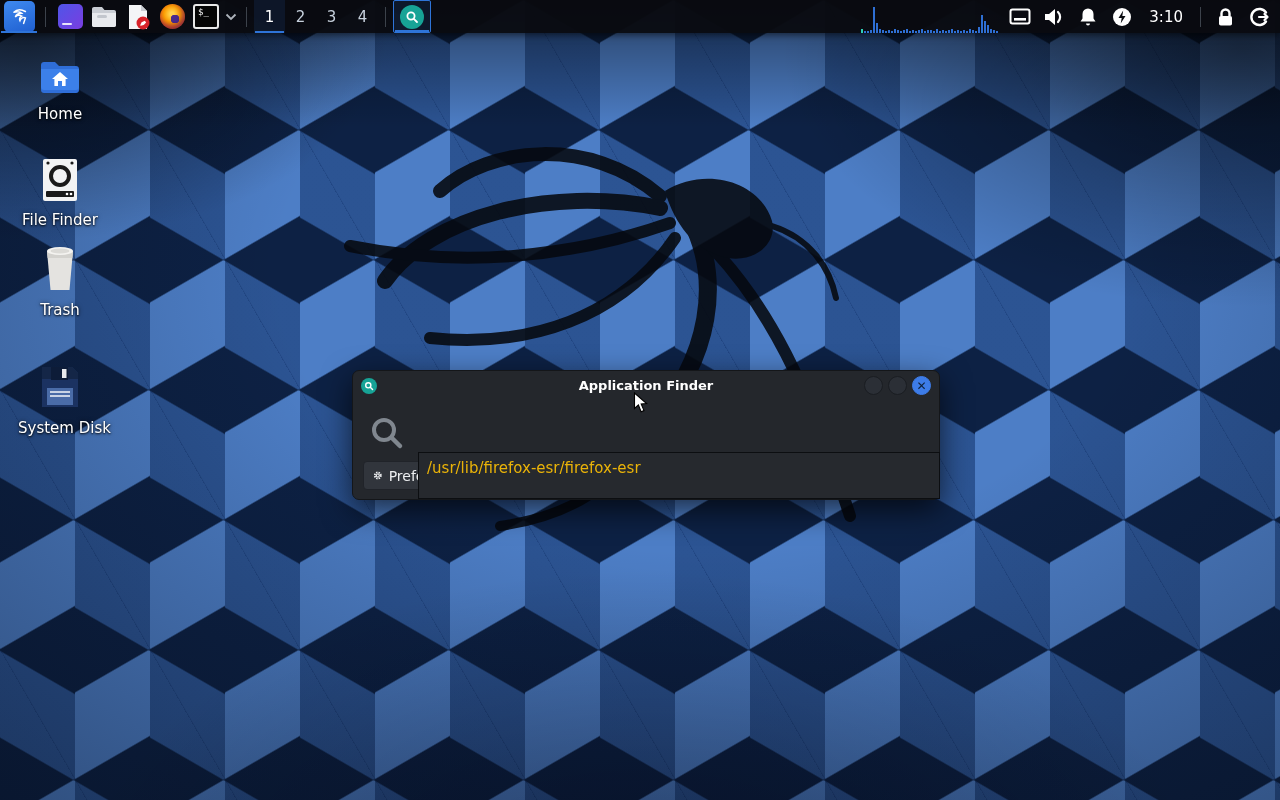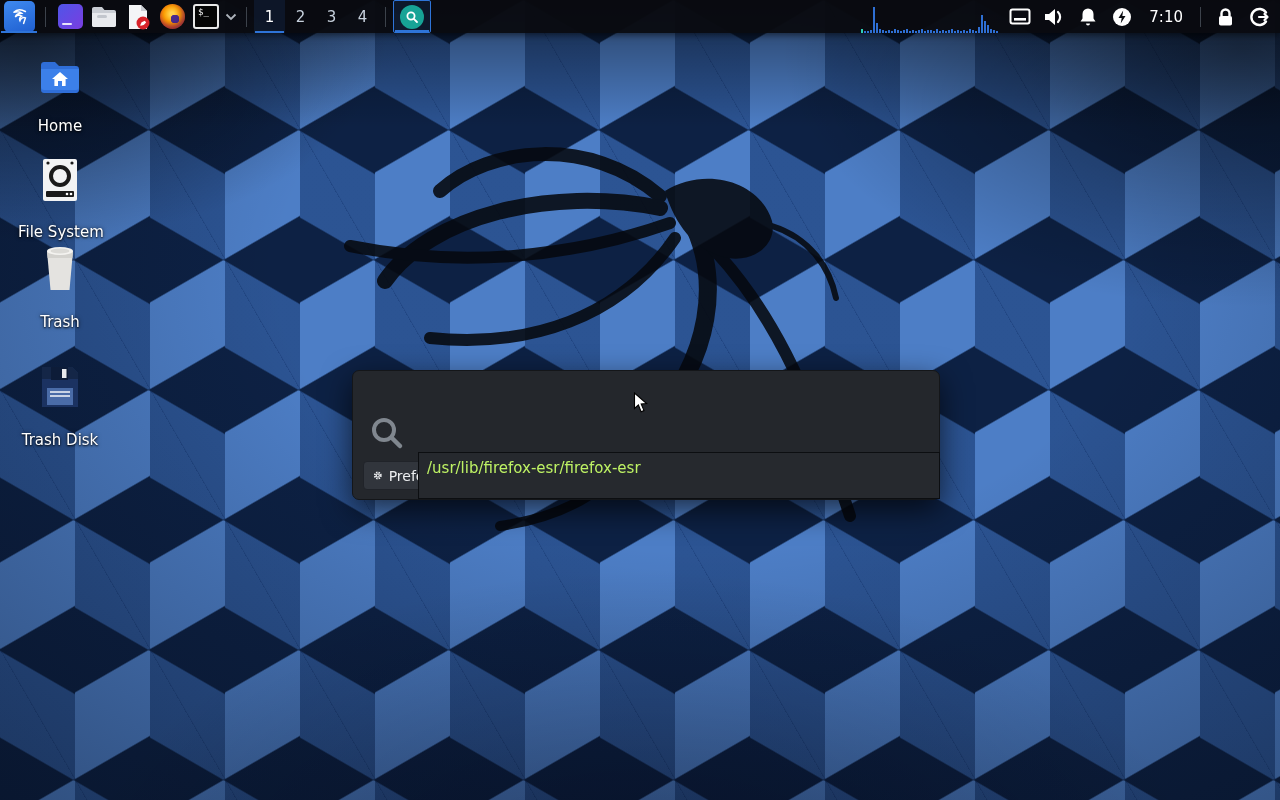--- a/index.html
+++ b/index.html
@@ -74,21 +74,21 @@
 
   .tray { width:34px; }
   .clock { color:#fff; font-size:15px; padding:0 10px; flex:0 0 auto; }
 
   
   .dicon {
     position:absolute; left:18px; width:84px; text-align:center; cursor:default; z-index:5;
   }
   .dicon .glyph { display:flex; justify-content:center; }
   .dicon .lbl {
-    margin-top:21px; color:#fff; font-size:15px;
+    margin-top:9px; color:#fff; font-size:15px;
     text-shadow:0 1px 2px rgba(0,0,0,.9), 0 0 4px rgba(0,0,0,.6);
     white-space:nowrap;
   }
 
   
   #finder {
     position:absolute; left:352px; top:370px; width:588px; height:130px;
     background:#24272c; border:1px solid #141619; border-radius:7px;
     box-shadow:0 10px 30px rgba(0,0,0,.65);
     z-index:60;
@@ -118,21 +118,21 @@
     position:absolute; left:10px; top:90px; height:29px; width:118px;
     background:#31353c; border:1px solid #202329; border-radius:4px;
     display:flex; align-items:center; gap:6px; padding:0 9px;
     color:#eceef0; font-size:14px; font-family:inherit; white-space:nowrap; overflow:hidden;
     z-index:1;
   }
   .result-popup {
     position:absolute; left:65px; top:81px; width:522px; height:47px;
     background:#26292e; border:1px solid #0c0e11; z-index:3;
   }
-  .result-row { padding:6px 8px; color:#bef264; font-size:15px; white-space:nowrap; }
+  .result-row { padding:6px 8px; color:#eab308; font-size:15px; white-space:nowrap; }
 
   #cursor { position:absolute; left:633px; top:392px; z-index:99; pointer-events:none; }
 </style>
 </head>
 <body>
 
 <svg id="dragon" width="600" height="440" viewBox="0 0 600 440">
   <g fill="none" stroke="#06090f" stroke-linecap="round">
     <path d="M370,100 C300,40 200,50 150,95" stroke-width="14"></path>
     <path d="M370,112 C260,90 140,120 95,185" stroke-width="16"></path>
@@ -275,21 +275,21 @@
       <path d="M10 1.5a5.5 5.5 0 0 1 5.5 5.5v4.5l2 3H2.5l2-3V7A5.5 5.5 0 0 1 10 1.5z" fill="#fff"></path>
       <path d="M8 16.5a2 2 0 0 0 4 0z" fill="#fff"></path>
     </svg>
   </div>
   <div class="pbtn tray">
     <svg width="20" height="20" viewBox="0 0 20 20">
       <circle cx="10" cy="10" r="9" fill="#fff"></circle>
       <path d="M11.2 3.5 6.5 11h3.2l-1 5.5 4.8-7.5h-3.2z" fill="#0b0d12"></path>
     </svg>
   </div>
-  <div class="clock">7:10</div>
+  <div class="clock">3:10</div>
   <div class="psep"></div>
   <div class="pbtn tray">
     <svg width="19" height="20" viewBox="0 0 19 20">
       <path d="M5.5 9V6.5a4 4 0 0 1 8 0V9" fill="none" stroke="#fff" stroke-width="2.4"></path>
       <rect x="3" y="9" width="13" height="9.5" rx="1.8" fill="#fff"></rect>
     </svg>
   </div>
   <div class="pbtn tray" style="margin-right:4px">
     <svg width="20" height="20" viewBox="0 0 20 20">
       <path d="M17 5.5 A8 8 0 1 0 17 14.5" fill="none" stroke="#fff" stroke-width="2.4" stroke-linecap="round"></path>
@@ -315,21 +315,21 @@
     <svg width="38" height="44" viewBox="0 0 38 44">
       <rect x="2" y="1" width="34" height="42" rx="2" fill="#f2f3f4"></rect>
       <circle cx="7" cy="5" r="1.6" fill="#1a1a1a"></circle>
         <circle cx="31" cy="5" r="1.6" fill="#1a1a1a"></circle>
       <circle cx="19" cy="18" r="9" fill="none" stroke="#1a1a1a" stroke-width="4"></circle>
       <rect x="5" y="33" width="28" height="6" rx="1" fill="#1a1a1a"></rect>
       <circle cx="26" cy="36" r="1.3" fill="#fff"></circle>
         <circle cx="30" cy="36" r="1.3" fill="#fff"></circle>
     </svg>
   </div>
-  <div class="lbl">File System</div>
+  <div class="lbl">File Finder</div>
 </div>
 
 <div class="dicon" style="top:244px">
   <div class="glyph">
     <svg width="40" height="48" viewBox="0 0 40 48">
       <path d="M7 7 L33 7 L29.5 46 L10.5 46 Z" fill="#e4e3e0"></path>
       <path d="M7 7 L33 7 L32.4 14 L7.6 14 Z" fill="#d3d2ce"></path>
       <ellipse cx="20" cy="7" rx="13" ry="4" fill="#f4f3f0"></ellipse>
       <ellipse cx="20" cy="7" rx="9.5" ry="2.6" fill="#dcdbd7"></ellipse>
     </svg>
@@ -342,24 +342,40 @@
     <svg width="42" height="46" viewBox="0 0 42 46">
       <path d="M3 3h30l6 6v34H3z" fill="#1b3261"></path>
       <path d="M3 3h30l6 6v6H3z" fill="#142647"></path>
       <rect x="12" y="3" width="17" height="13" fill="#0d1c38"></rect>
       <rect x="23" y="5" width="4.5" height="9" fill="#e8eaee"></rect>
       <rect x="8" y="24" width="26" height="17" fill="#4a6ca8"></rect>
       <rect x="11" y="27" width="20" height="2" fill="#c9d4e6"></rect>
       <rect x="11" y="31" width="20" height="2" fill="#c9d4e6"></rect>
     </svg>
   </div>
-  <div class="lbl">Trash Disk</div>
+  <div class="lbl">System Disk</div>
 </div>
 
 <div id="finder">
+  <div class="titlebar">
+    <div class="tb-icon">
+      <svg width="10" height="10" viewBox="0 0 14 14">
+          <circle cx="6" cy="6" r="3.6" fill="none" stroke="#fff" stroke-width="2"></circle>
+          <line x1="8.8" y1="8.8" x2="12" y2="12" stroke="#fff" stroke-width="2" stroke-linecap="round"></line>
+        </svg>
+    </div>
+    <div class="tb-title">Application Finder</div>
+    <div class="tb-btns">
+      <div class="wbtn"></div>
+      <div class="wbtn"></div>
+      <div class="wbtn close">
+          <span>✕</span>
+        </div>
+    </div>
+  </div>
 
   <svg class="big-mag" width="36" height="36" viewBox="0 0 36 36">
     <circle cx="15" cy="15" r="10" fill="none" stroke="#80878f" stroke-width="4"></circle>
     <line x1="22.5" y1="22.5" x2="31" y2="31" stroke="#80878f" stroke-width="4.5" stroke-linecap="round"></line>
   </svg>
 
 
   <button class="prefs">
     <svg width="15" height="15" viewBox="0 0 16 16">
       <circle cx="8" cy="8" r="5" fill="none" stroke="#eceef0" stroke-width="3" stroke-dasharray="2.4 1.6"></circle>

